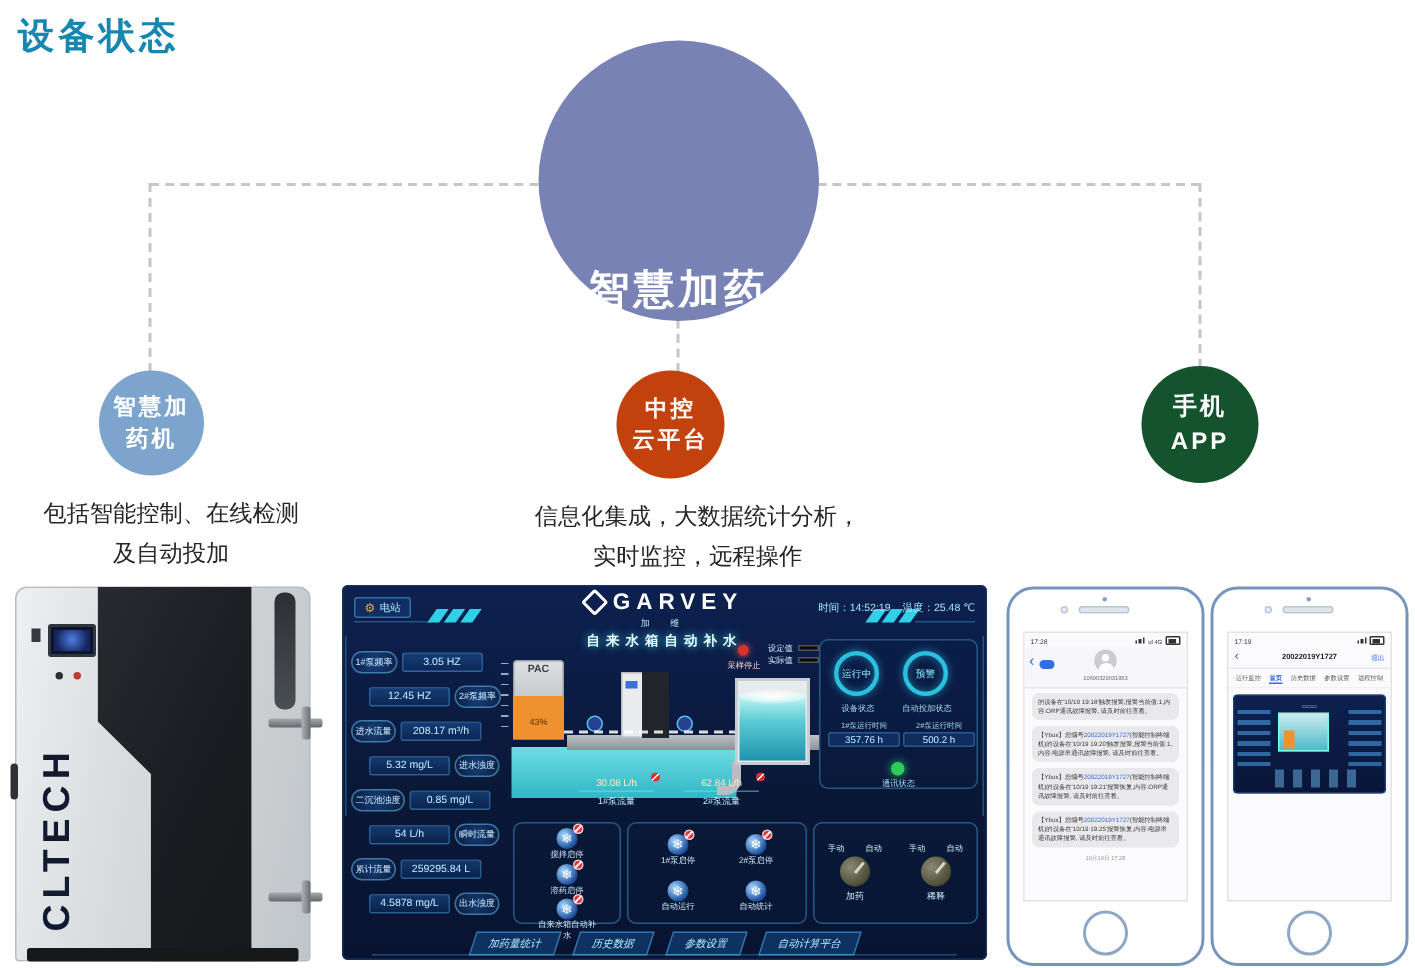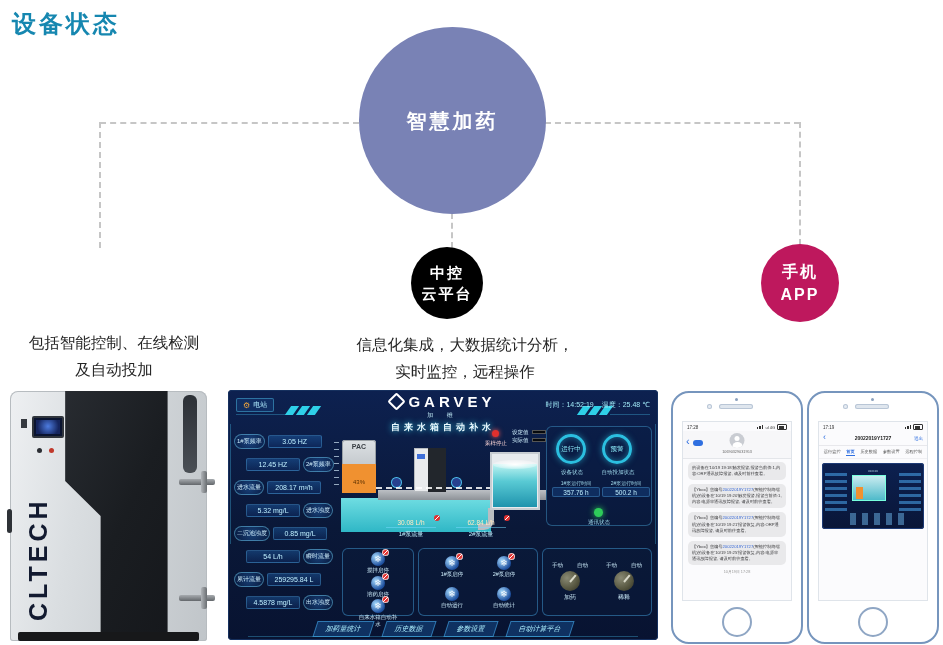--- a/index.html
+++ b/index.html
@@ -7,22 +7,22 @@
          font-family:"Liberation Sans","DejaVu Sans",sans-serif;}
   
   .page-title{position:absolute;left:12px;top:8px;font-size:24px;font-weight:800;
               color:#1687b0;letter-spacing:3px;}
   
   .dashline{position:absolute;}
   .dashline.h{border-top:2px dashed #c6c6c6;height:0;}
   .dashline.v{border-left:2px dashed #c6c6c6;width:0;}
   .circle{position:absolute;border-radius:50%;display:flex;flex-direction:column;
           align-items:center;justify-content:center;color:#fff;text-align:center;}
-  .circle.root{left:359px;top:27px;width:187px;height:187px;font-size:20px;font-weight:700;
-               letter-spacing:3px;line-height:42px;}
+  .circle.root{left:359px;top:27px;width:187px;height:187px;font-size:27px;font-weight:700;
+               letter-spacing:3px;line-height:42px;justify-content:flex-end;}
   .circle.small{font-weight:700;letter-spacing:2px;}
   .c1{left:66px;top:247px;width:70px;height:70px;font-size:15px;line-height:21px;}
   .c2{left:411px;top:247px;width:72px;height:72px;font-size:15px;line-height:21px;}
   .c3{left:761px;top:244px;width:78px;height:78px;font-size:16px;line-height:23px;}
   .desc{position:absolute;font-size:15.5px;color:#262626;text-align:center;line-height:27px;}
   .d1{left:0;top:329px;width:228px;}
   .d2{left:316px;top:331px;width:298px;}
   .d3{left:680px;top:329px;width:258px;}
   
   .machine{position:absolute;left:10px;top:391px;width:197px;height:250px;}
@@ -211,25 +211,29 @@
 
   <div class="dashline h" style="left:100px;top:122px;width:259px;"></div>
   <div class="dashline h" style="left:545px;top:122px;width:255px;"></div>
   <div class="dashline v" style="left:99px;top:122px;height:126px;"></div>
   <div class="dashline v" style="left:451px;top:213px;height:35px;"></div>
   <div class="dashline v" style="left:799px;top:122px;height:123px;"></div>
 
   <div class="circle root" style="background: rgb(121, 130, 181);">
     <div>智慧加药</div>
   </div>
-  <div class="circle small c2" style="background: #000000;">
+  <div class="circle small c1" style="background: rgb(124, 164, 204);">
+    <div>智慧加</div>
+    <div>药机</div>
+  </div>
+  <div class="circle small c2" style="background: #c2410c;">
     <div>中控</div>
     <div>云平台</div>
   </div>
-  <div class="circle small c3" style="background: #be185d;">
+  <div class="circle small c3" style="background: #14532d;">
     <div>手机</div>
     <div>APP</div>
   </div>
 
   <div class="desc d1">
       <div class="">包括智能控制、在线检测</div>
       <div class="">及自动投加</div>
     </div>
   <div class="desc d2">
       <div class="">信息化集成，大数据统计分析，</div>

